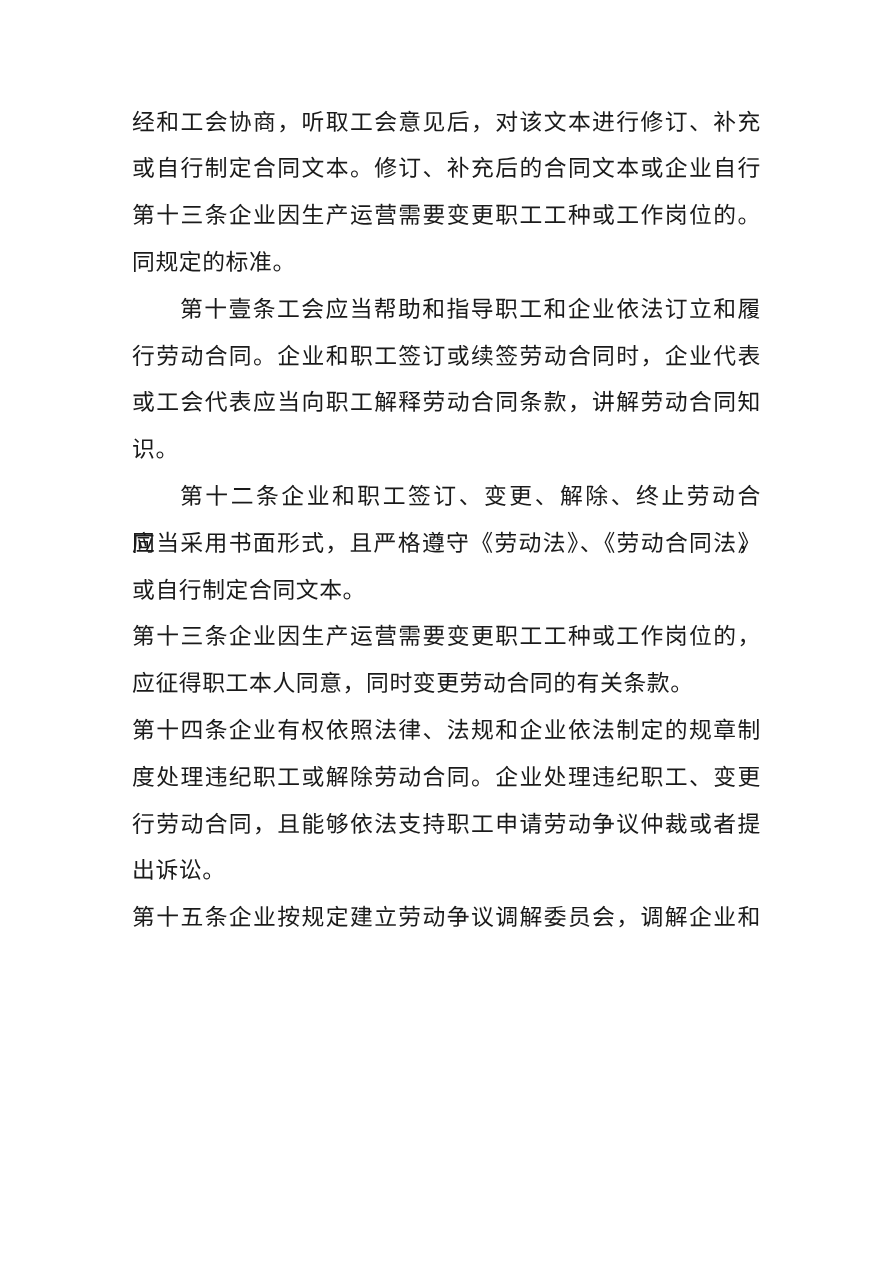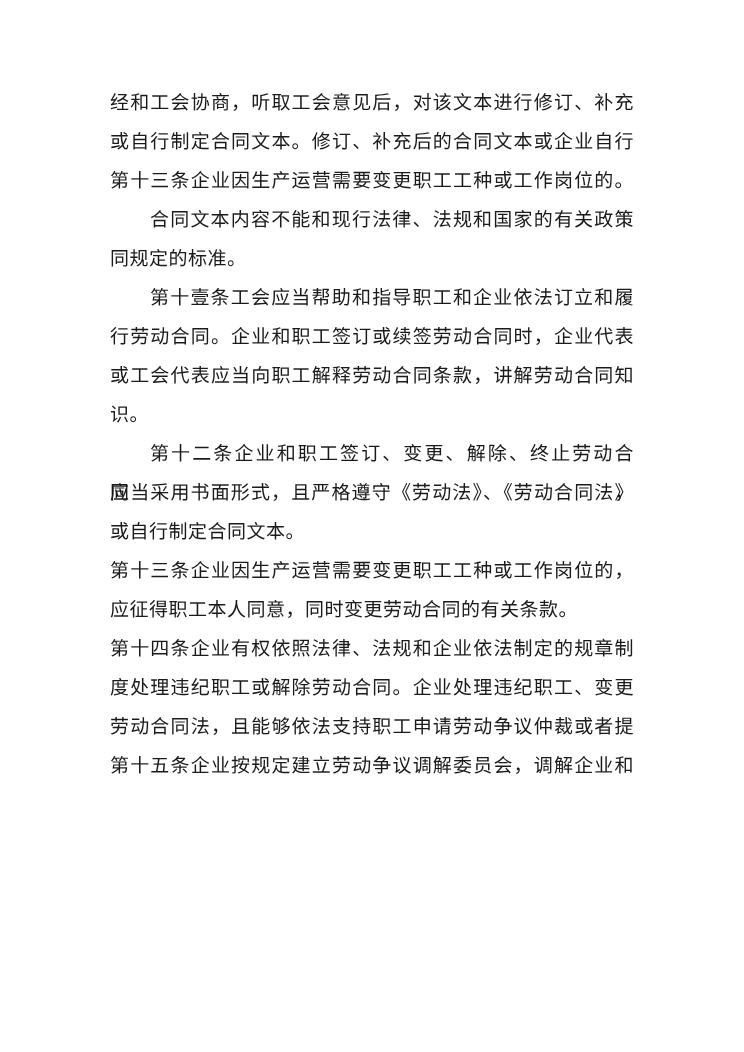--- a/index.html
+++ b/index.html
@@ -51,40 +51,40 @@
 <body style="background: rgb(255, 255, 255);">
 
 <div class="page">
   <div class="text-block" style="color: rgb(26, 26, 26);">
       <div class="paragraph">
         <div class="line fill">经和工会协商，听取工会意见后，对该文本进行修订、补充</div>
         <div class="line fill">或自行制定合同文本。修订、补充后的合同文本或企业自行</div>
         <div class="line fill">第十三条企业因生产运营需要变更职工工种或工作岗位的。</div>
       </div>
       <div class="paragraph">
-        <div class="line fill indent">合同文本内容不能和现行法律、法规和国家的有关政策</div>
         <div class="line">同规定的标准。</div>
       </div>
       <div class="paragraph">
         <div class="line fill indent">第十壹条工会应当帮助和指导职工和企业依法订立和履</div>
         <div class="line fill">行劳动合同。企业和职工签订或续签劳动合同时，企业代表</div>
         <div class="line fill">或工会代表应当向职工解释劳动合同条款，讲解劳动合同知</div>
         <div class="line">识。</div>
       </div>
       <div class="paragraph">
         <div class="line fill indent">第十二条企业和职工签订、变更、解除、终止劳动合同，</div>
         <div class="line fill">应当采用书面形式，且严格遵守《劳动法》、《劳动合同法》</div>
         <div class="line">或自行制定合同文本。</div>
       </div>
       <div class="paragraph">
         <div class="line fill">第十三条企业因生产运营需要变更职工工种或工作岗位的，</div>
         <div class="line">应征得职工本人同意，同时变更劳动合同的有关条款。</div>
       </div>
       <div class="paragraph">
         <div class="line fill">第十四条企业有权依照法律、法规和企业依法制定的规章制</div>
         <div class="line fill">度处理违纪职工或解除劳动合同。企业处理违纪职工、变更</div>
-        <div class="line fill">劳动合同法，且能够依法支持职工申请劳动争议仲裁或者提</div>
+        <div class="line fill">行劳动合同，且能够依法支持职工申请劳动争议仲裁或者提</div>
+        <div class="line">出诉讼。</div>
       </div>
       <div class="paragraph">
         <div class="line fill">第十五条企业按规定建立劳动争议调解委员会，调解企业和</div>
       </div>
     </div>
 </div>
 
 </body></html>

